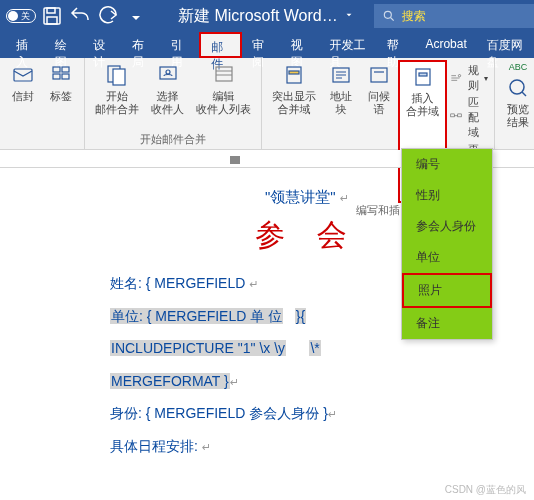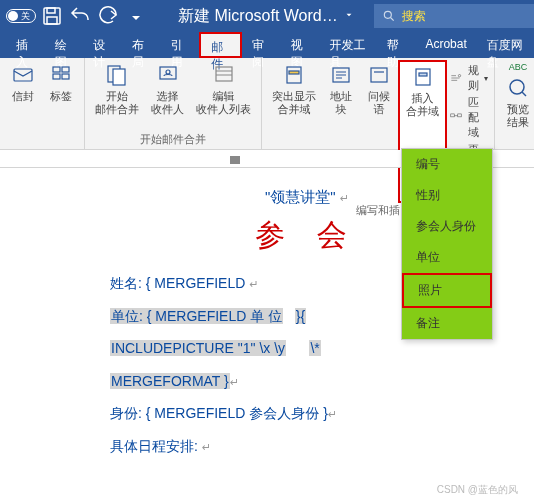--- a/index.html
+++ b/index.html
@@ -37,21 +37,21 @@
     .ruler { height: 18px; background: #fff; border-bottom: 1px solid #d4d4d4; position: relative; }
     .ruler-mark { position: absolute; left: 230px; top: 6px; width: 10px; height: 8px; background: #888; }
     
     .doc { padding: 20px 30px 10px 110px; font-size: 14px; color: #0a4aa0; position: relative; }
     .doc-title { text-align: center; font-size: 15px; margin-bottom: 8px; }
     .doc-big { color: #c00; font-size: 30px; font-family: "STSong", serif; text-align: center; letter-spacing: 12px; margin: 6px 0 14px; }
     .doc-line { margin: 6px 0; font-size: 14px; line-height: 1.9; }
     .hl { background: #d4d4d4; color: #0a4aa0; padding: 0 1px; }
     .par { color: #999; font-size: 11px; }
     
-    .watermark { position: absolute; bottom: 3px; right: 16px; font-size: 10px; color: #bbb; z-index: 20; }
+    .watermark { position: absolute; bottom: 3px; right: 8px; font-size: 10px; color: #bbb; z-index: 20; }
     .red-box-btn { border: 2px solid #d00; }
   </style>
 </head>
 <body>
 
 <div class="title-bar">
   <div class="tb-left">
     <div class="toggle">
         <span>关</span>
       </div>

